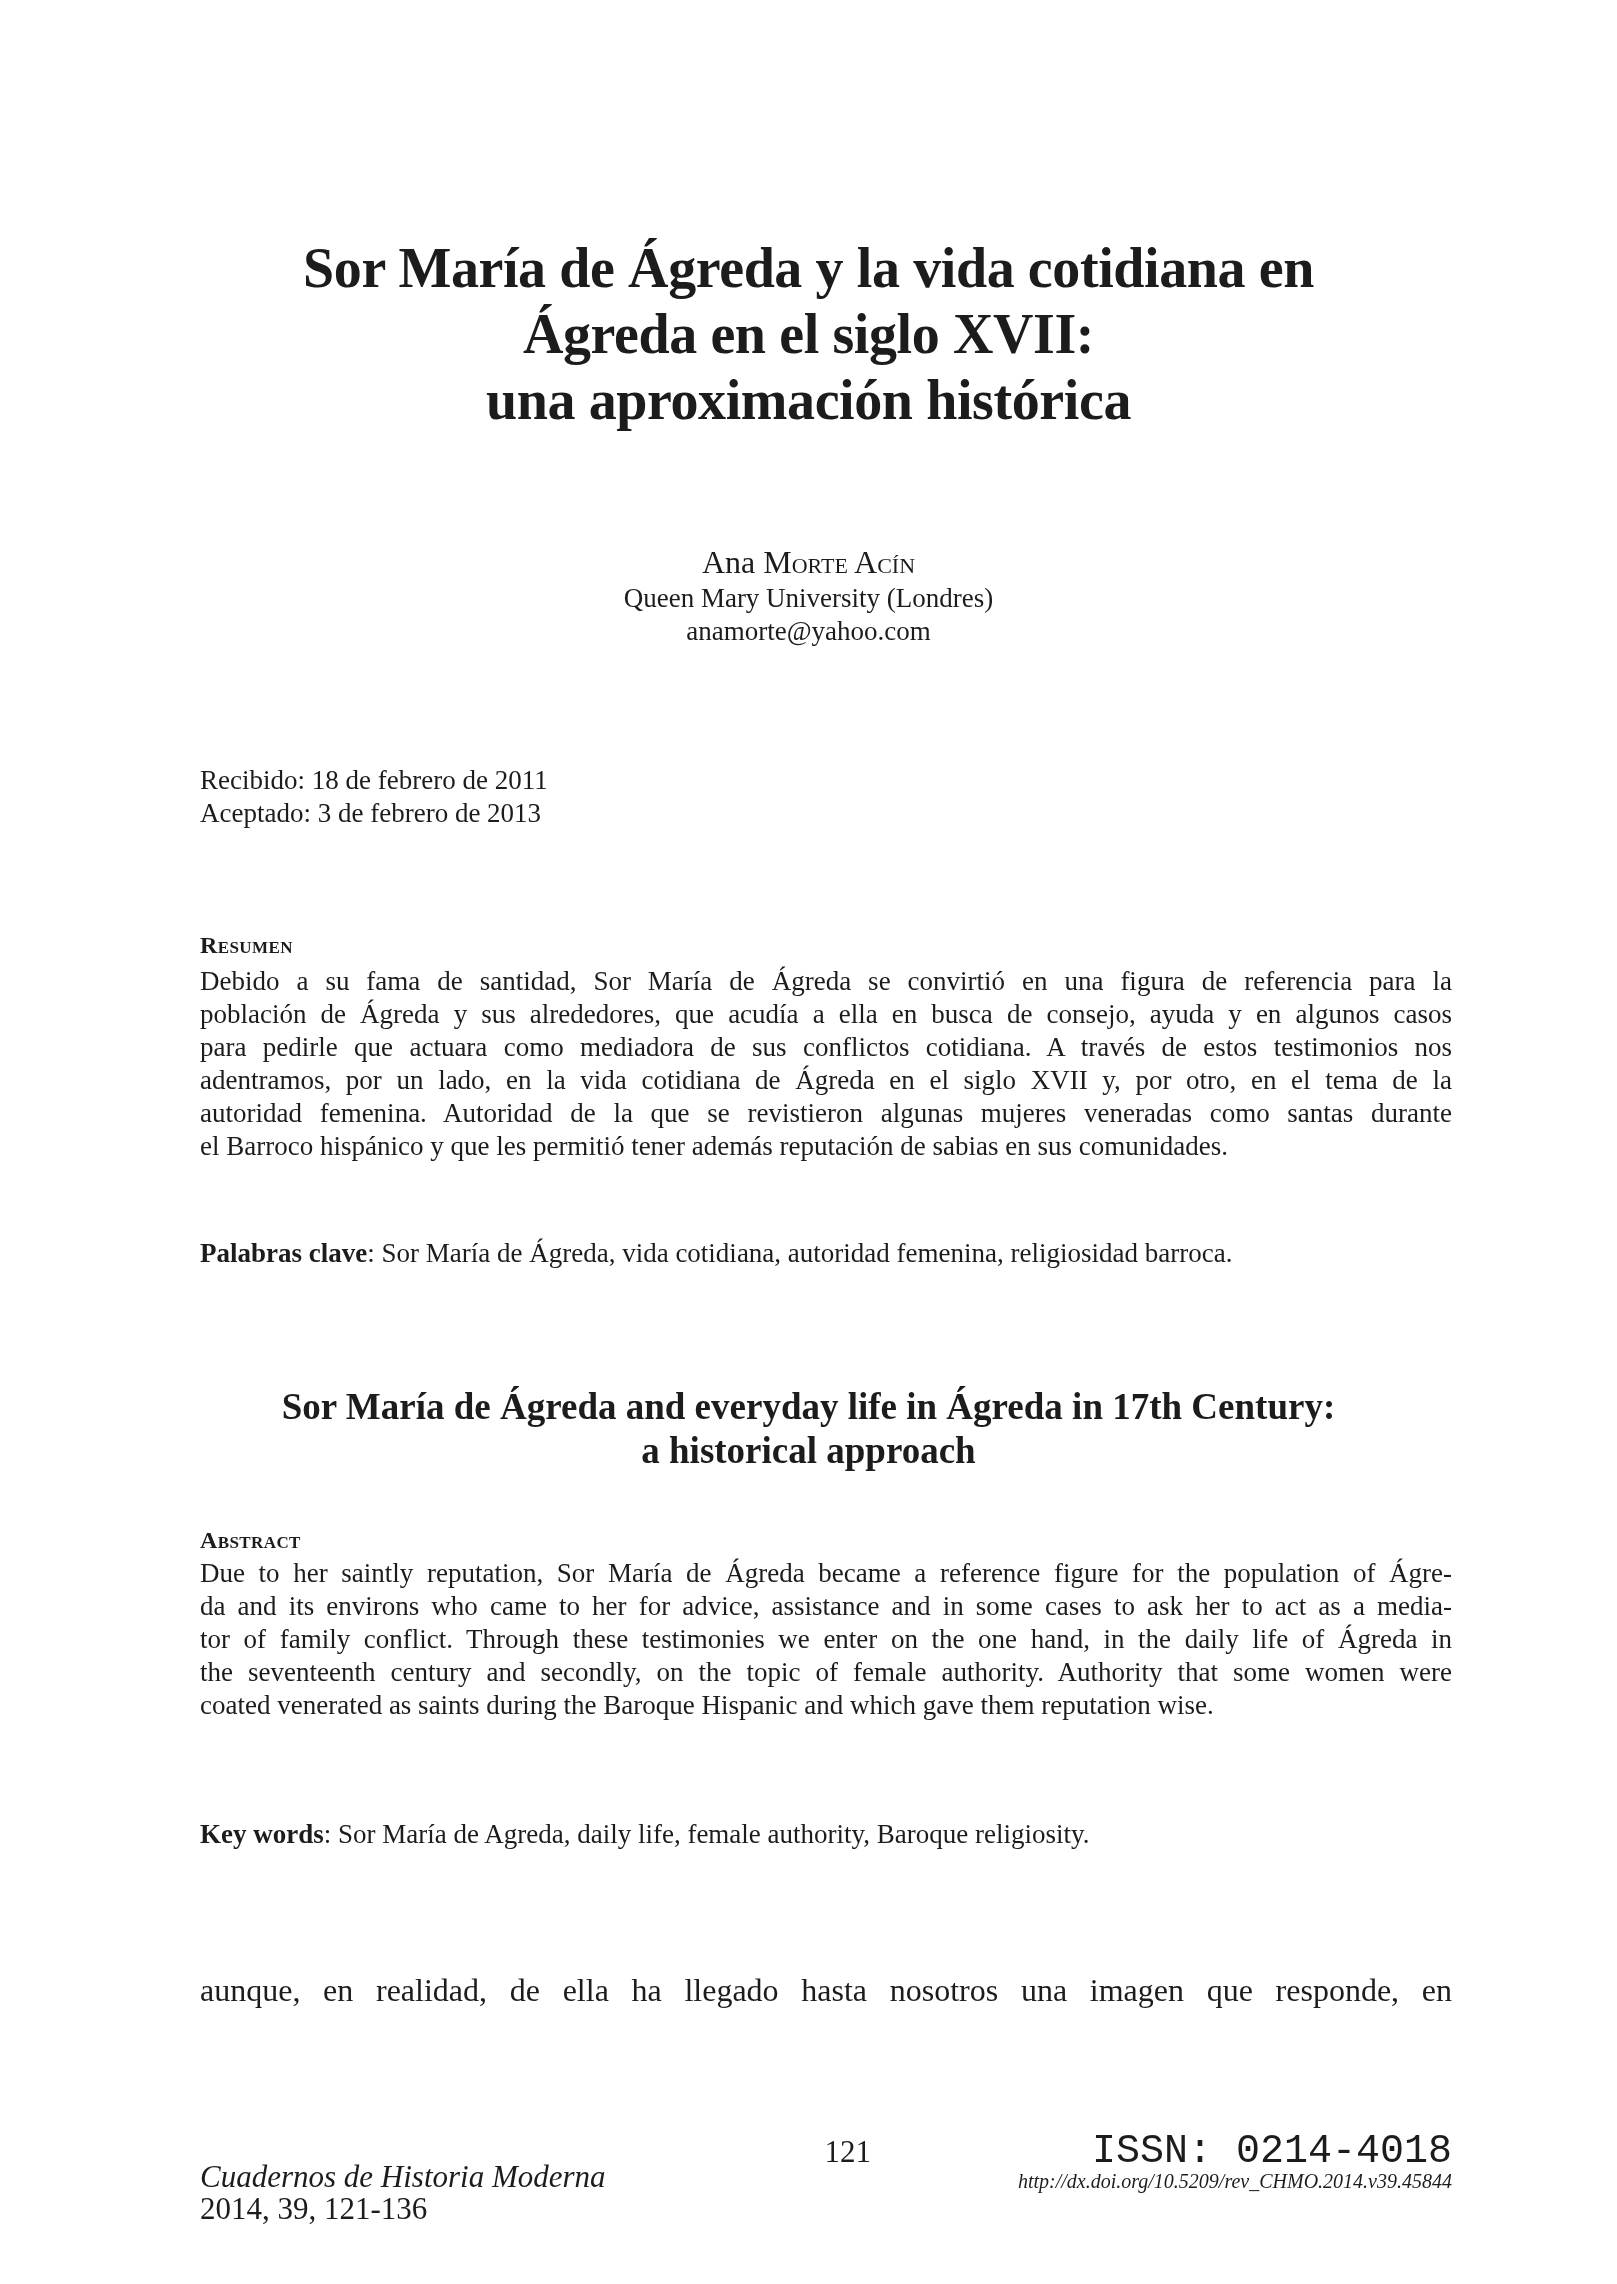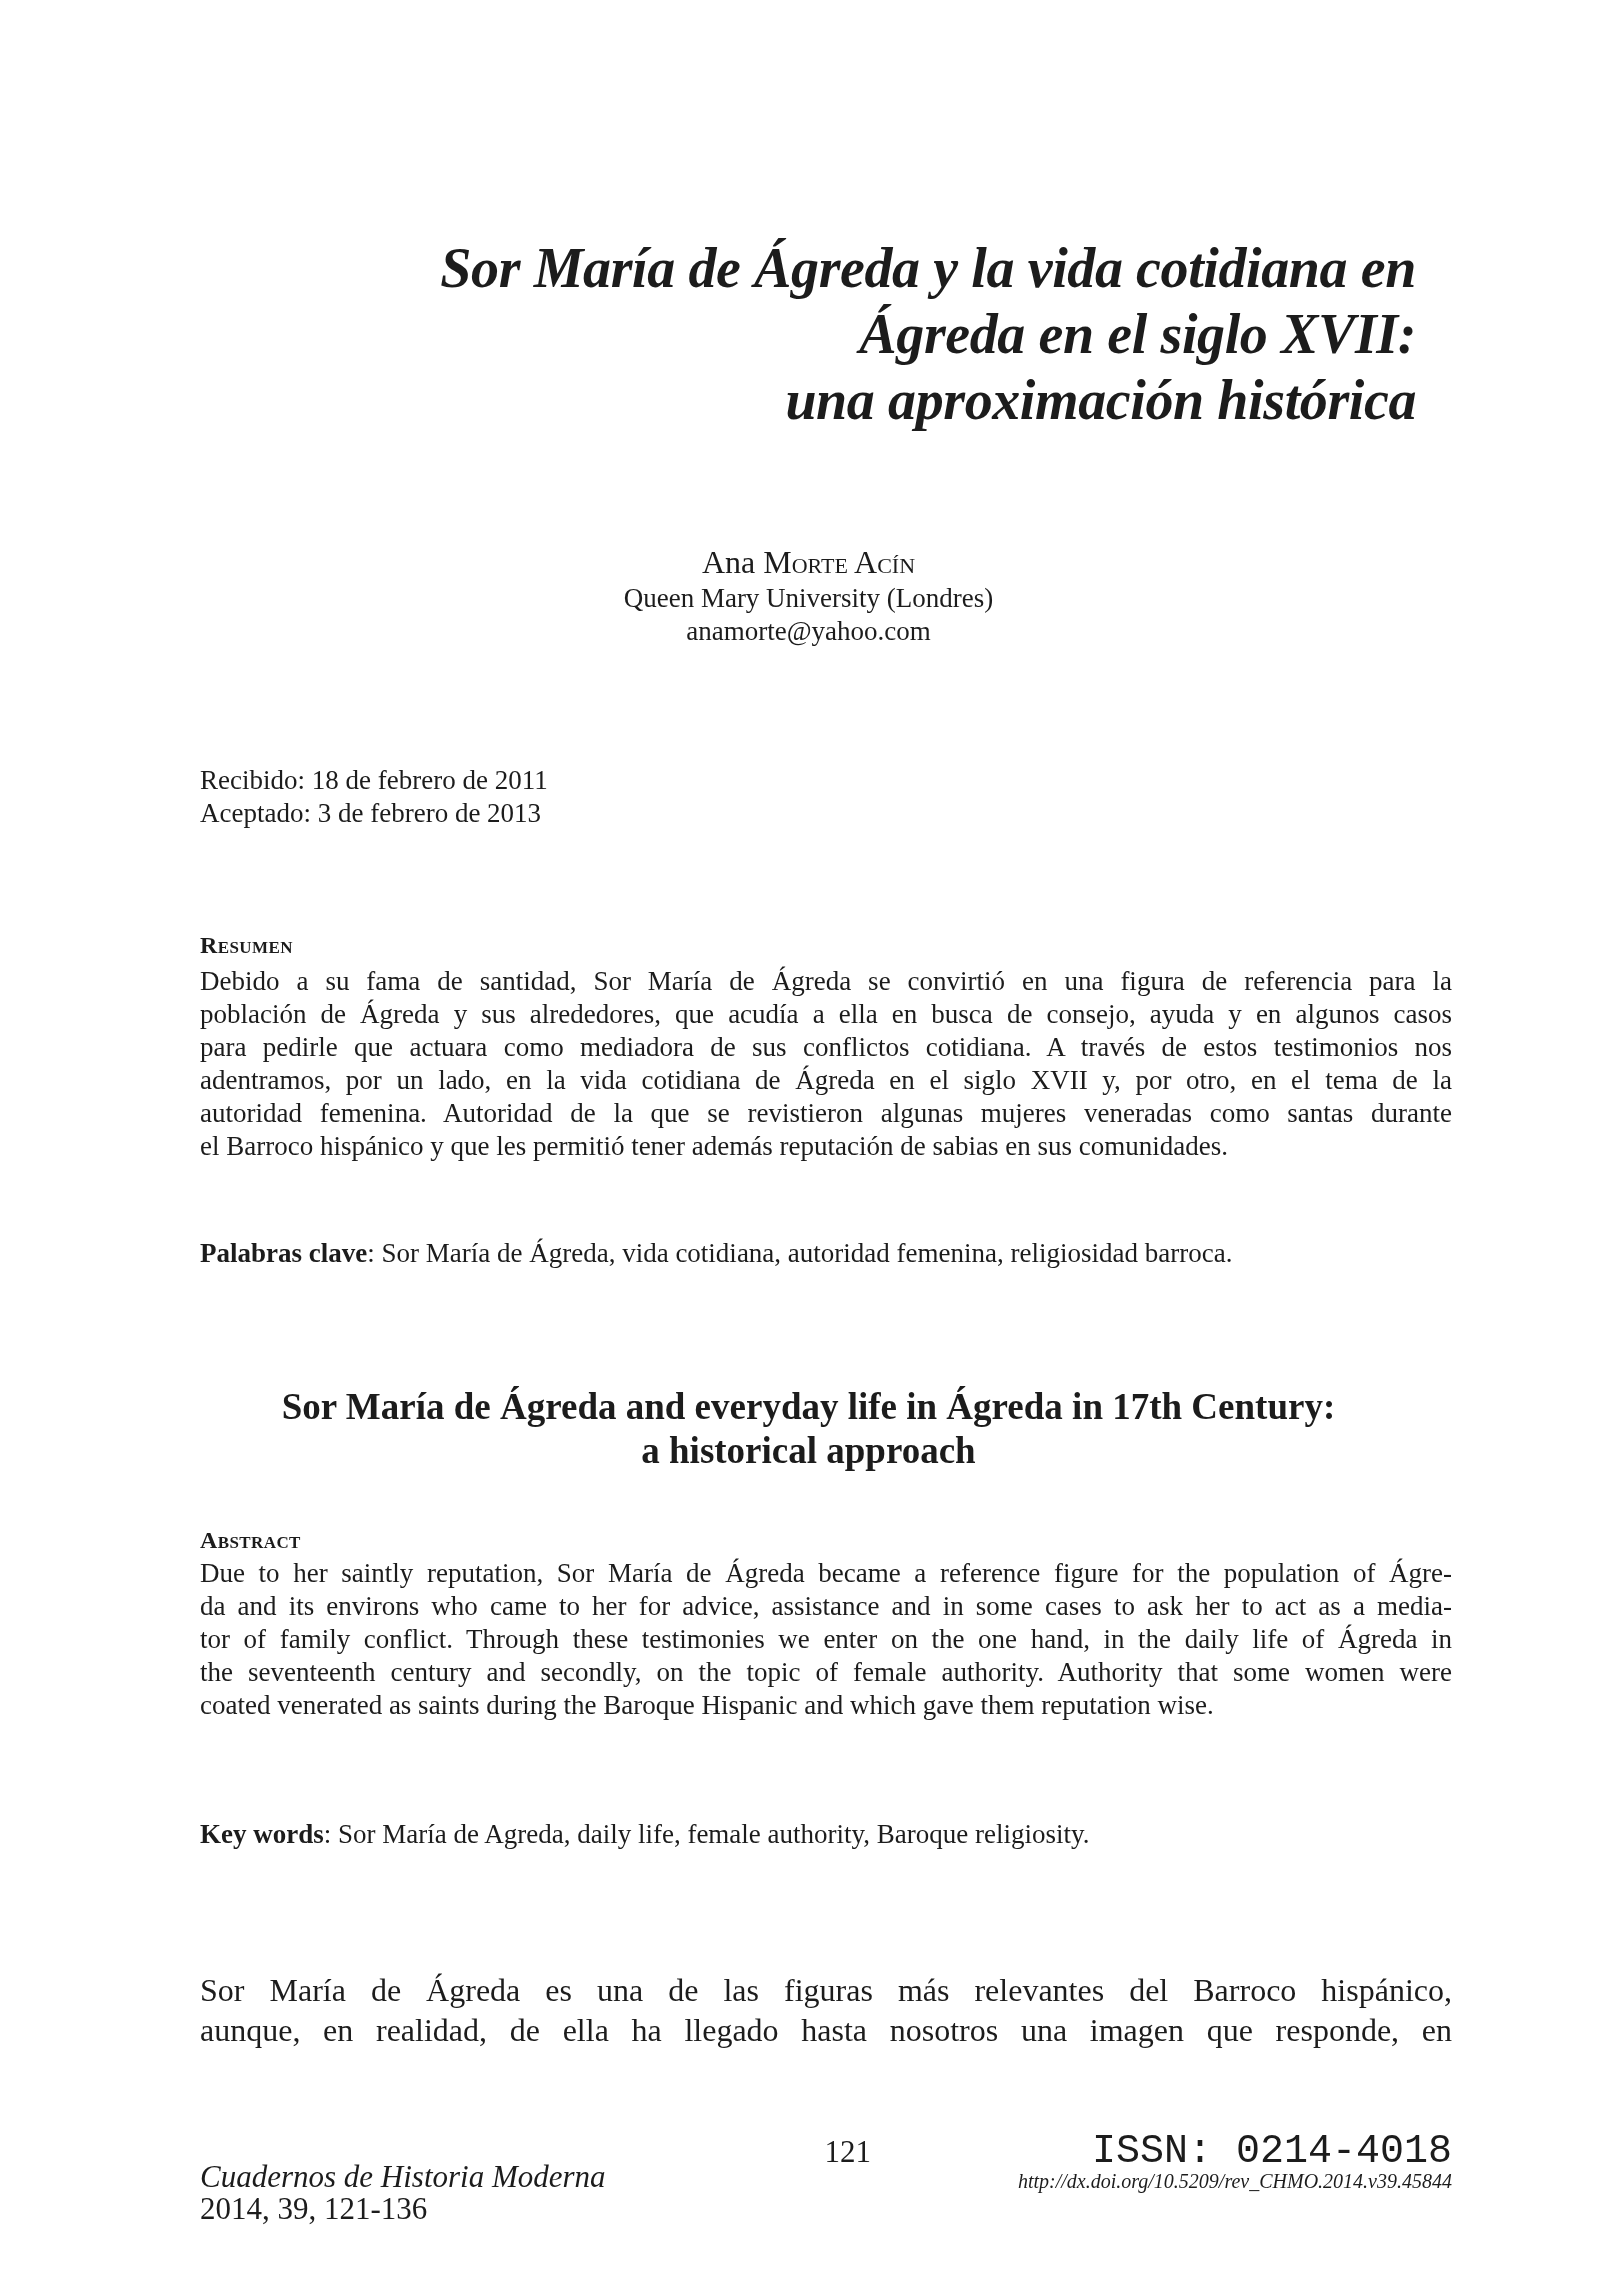--- a/index.html
+++ b/index.html
@@ -17,26 +17,25 @@
     }
     .page {
       position: absolute;
       left: 0; top: 0;
       width: 1618px; height: 2284px;
     }
     .block { position: absolute; }
 
     .main-title {
       left: 201px; width: 1215px; top: 235px;
-      text-align: right;
+      text-align: center;
       font-weight: bold;
       font-size: 56px;
       line-height: 66px;
       letter-spacing: -0.4px;
-      font-style: italic;
     }
     .main-title div { white-space: nowrap; }
 
     .author-block {
       left: 201px; width: 1215px; top: 542px;
       text-align: center;
     }
     .author-name {
       font-size: 32px;
       line-height: 40px;
@@ -191,21 +190,20 @@
     <span class="line">tor of family conflict. Through these testimonies we enter on the one hand, in the daily life of Ágreda in</span>
     <span class="line">the seventeenth century and secondly, on the topic of female authority. Authority that some women were</span>
     <span class="line last">coated venerated as saints during the Baroque Hispanic and which gave them reputation wise.</span>
   </div>
 
   <div class="block keywords keywords-en">
     <b>Key words</b><span>: Sor María de Agreda, daily life, female authority, Baroque religiosity.</span>
   </div>
 
   <div class="block body-text">
-    <span class="line">Sor María de Ágreda es una de las figuras más relevantes del Barroco hispánico,</span>
     <span class="line">aunque, en realidad, de ella ha llegado hasta nosotros una imagen que responde, en</span>
   </div>
 
   <div class="block footer-left">
     <div class="journal">Cuadernos de Historia Moderna</div>
     <div>2014, 39, 121-136</div>
   </div>
 
   <div class="block footer-page">121</div>
 

